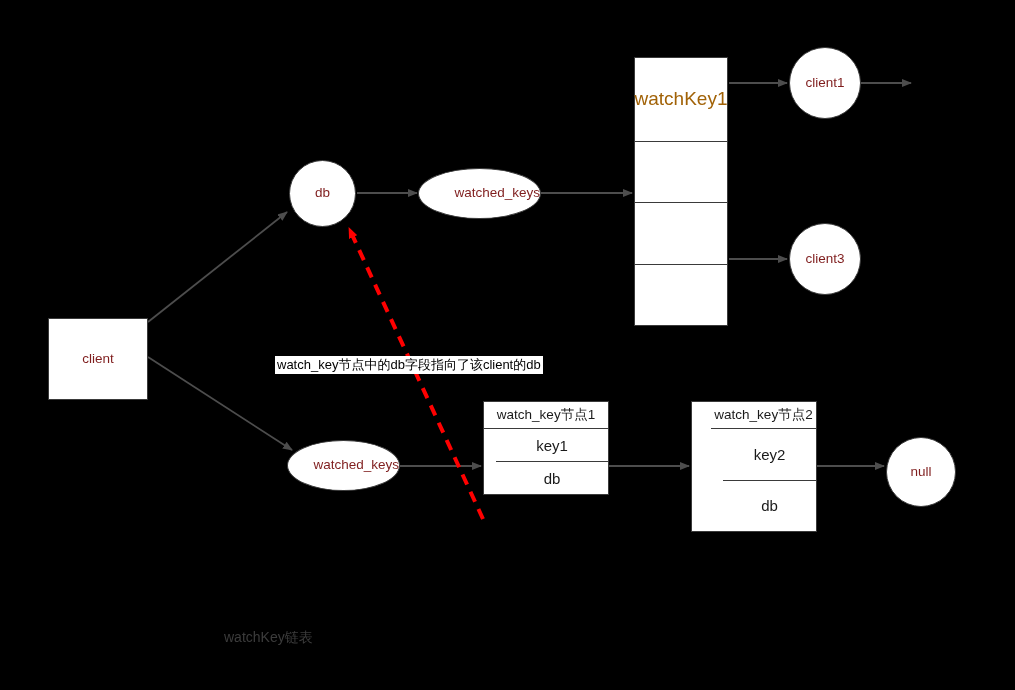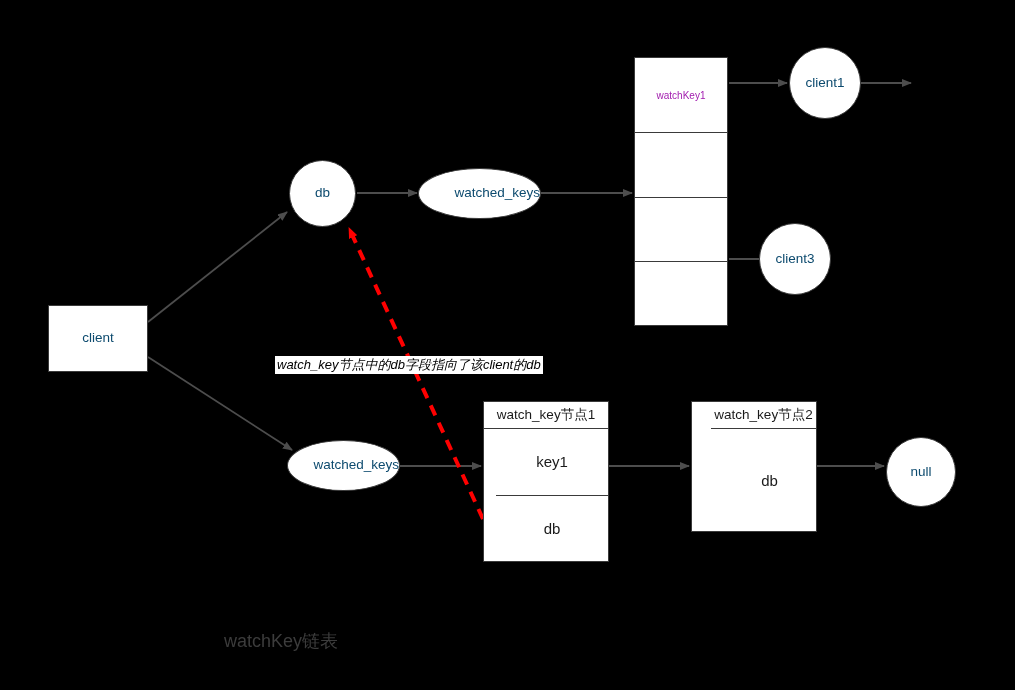--- a/index.html
+++ b/index.html
@@ -23,21 +23,21 @@
     pointer-events: none;
   }
   .node {
     position: absolute;
     background: #ffffff;
     border: 1.6px solid #3a3a3a;
     box-sizing: border-box;
     display: flex;
     align-items: center;
     justify-content: center;
-    color: #0c4a6e;
+    color: #7f1d1d;
     font-size: 13.5px;
     line-height: 1.2;
     text-align: center;
   }
   .circle {
     border-radius: 50%;
   }
   .ellipse {
     border-radius: 50%;
     justify-content: flex-end;
@@ -50,22 +50,22 @@
     border: 1.6px solid #3a3a3a;
     display: flex;
     flex-direction: column;
   }
   .kv-row {
     flex: 1 1 auto;
     box-sizing: border-box;
     display: flex;
     align-items: center;
     justify-content: center;
-    color: #a21caf;
-    font-size: 10px;
+    color: #a16207;
+    font-size: 19px;
     background: #ffffff;
     border-bottom: 1.6px solid #3a3a3a;
   }
   .kv-row:last-child {
     border-bottom: none;
   }
   .node-card {
     position: absolute;
     box-sizing: border-box;
     background: #ffffff;
@@ -101,26 +101,25 @@
   }
   .annot-label {
     position: absolute;
     background: #ffffff;
     color: #000000;
     font-size: 13px;
     line-height: 16px;
     padding: 1px 2px;
     white-space: nowrap;
     box-sizing: border-box;
-    font-style: italic;
   }
   .caption {
     position: absolute;
     color: #3c3c3c;
-    font-size: 18px;
+    font-size: 14px;
     white-space: nowrap;
   }
 </style>
 </head>
 <body>
 
 <div id="canvas">
 
   <svg class="edges" viewBox="0 0 1015 690">
     <defs>
@@ -148,21 +147,21 @@
 
     <line x1="400" y1="466" x2="481" y2="466" stroke="#4d4d4d" stroke-width="1.8" marker-end="url(#arrow)"></line>
 
     <line x1="609" y1="466" x2="689" y2="466" stroke="#4d4d4d" stroke-width="1.8" marker-end="url(#arrow)"></line>
 
     <line x1="817" y1="466" x2="884" y2="466" stroke="#4d4d4d" stroke-width="1.8" marker-end="url(#arrow)"></line>
 
     <line x1="483" y1="519" x2="349" y2="228" stroke="#ff0000" stroke-width="4" stroke-dasharray="11,8" marker-end="url(#arrow-red)"></line>
   </svg>
 
-  <div class="node rect" style="left:48px; top:305px; width:100px; height:67px;align-items:center;">
+  <div class="node rect" style="left:48px; top:318px; width:100px; height:82px;align-items:center;">
     <span>client</span>
   </div>
 
   <div class="node circle" style="left:289px; top:160px; width:67px; height:67px;">
     <span>db</span>
   </div>
 
   <div class="node ellipse" style="left:418px; top:168px; width:123px; height:51px;">
     <span>watched_keys</span>
   </div>
@@ -180,49 +179,52 @@
     <div class="kv-row">
       <span></span>
     </div>
   </div>
 
   <div class="node circle" style="left:789px; top:47px; width:72px; height:72px;">
     <span>client1</span>
   </div>
 
 
-  <div class="node circle" style="left:759px; top:223px; width:72px; height:72px;">
+  <div class="node circle" style="left:789px; top:223px; width:72px; height:72px;">
     <span>client3</span>
   </div>
 
   <div class="annot-label" style="left:275px; top:356px;">
     <span>watch_key节点中的db字段指向了该client的db</span>
   </div>
 
   <div class="node ellipse" style="left:287px; top:440px; width:113px; height:51px;">
     <span>watched_keys</span>
   </div>
 
-  <div class="node-card" style="left:483px; top:401px; width:126px; height:161px;text-align:right;">
+  <div class="node-card" style="left:483px; top:401px; width:126px; height:94px;text-align:right;">
     <div class="card-head">
       <span>watch_key节点1</span>
     </div>
     <div class="card-cell">
       <span>key1</span>
     </div>
     <div class="card-cell">
       <span>db</span>
     </div>
   </div>
 
   <div class="node-card" style="left:691px; top:401px; width:126px; height:131px;padding-left:19px;">
     <div class="card-head">
       <span>watch_key节点2</span>
     </div>
     <div class="card-cell">
+      <span>key2</span>
+    </div>
+    <div class="card-cell">
       <span>db</span>
     </div>
   </div>
 
   <div class="node circle" style="left:886px; top:437px; width:70px; height:70px;align-items:center;">
     <span>null</span>
   </div>
 
   <div class="caption" style="left:224px; top:629px;">
     <span>watchKey链表</span>

